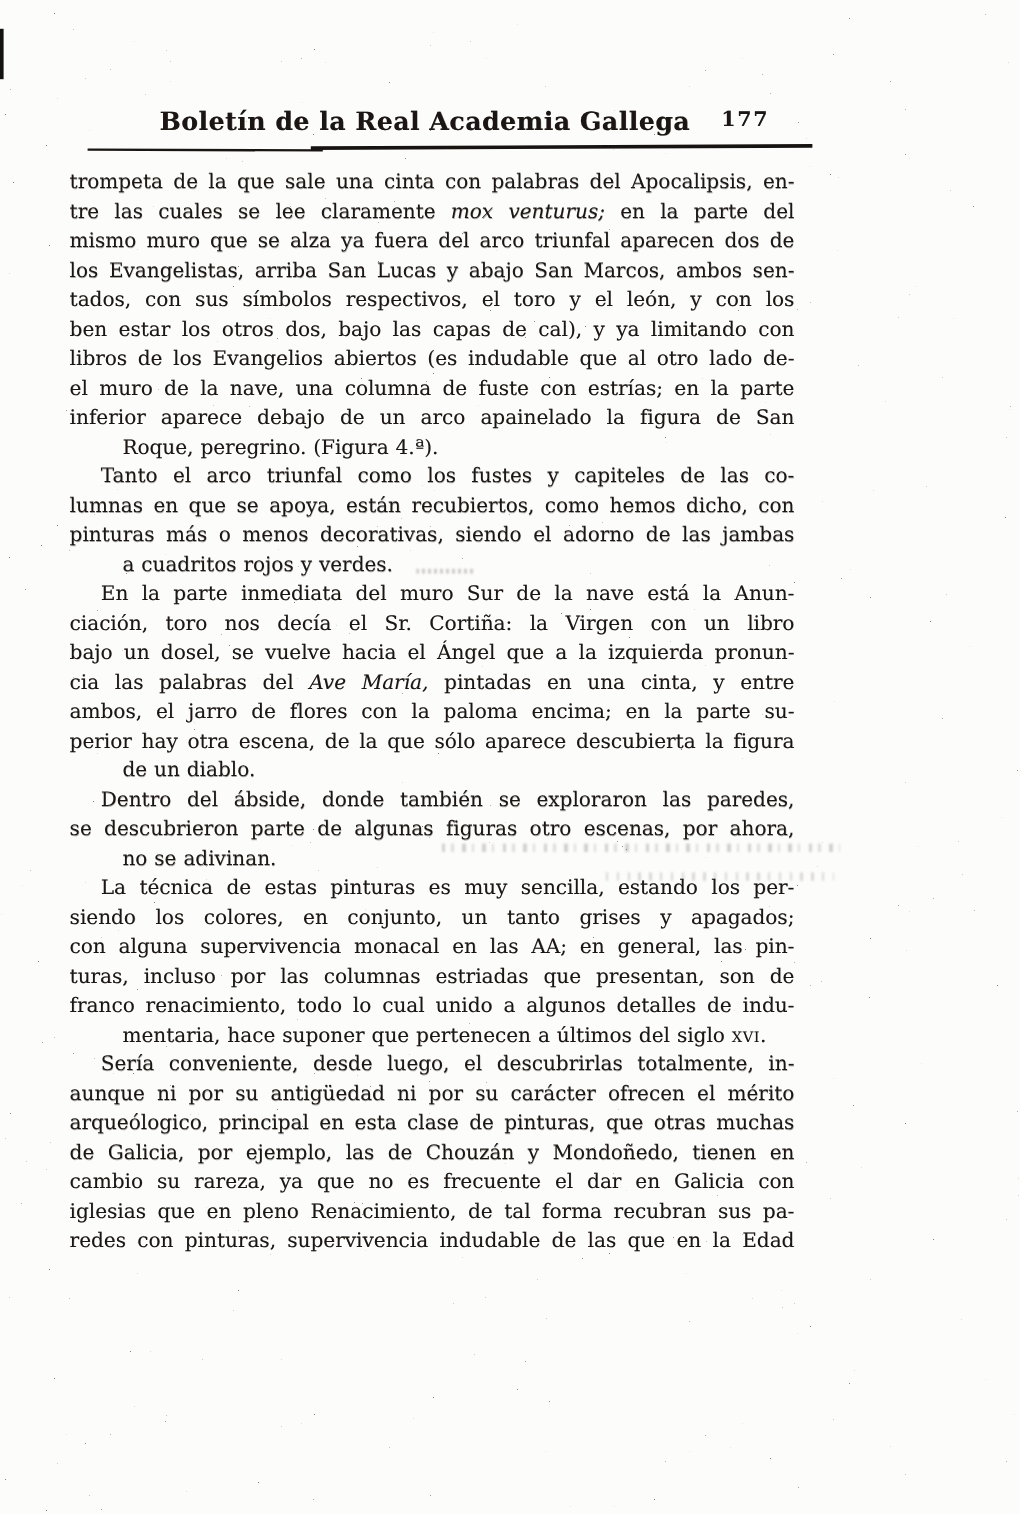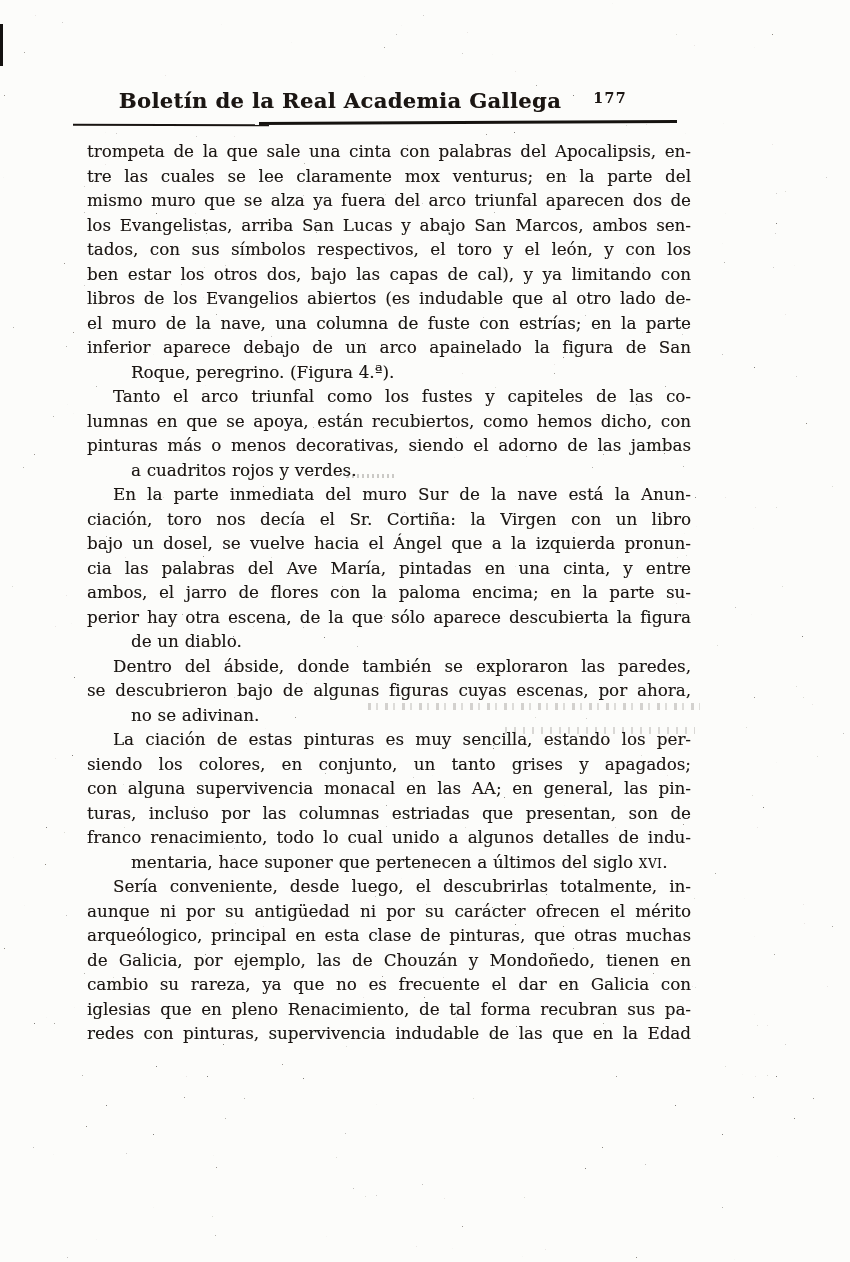--- a/index.html
+++ b/index.html
@@ -6,51 +6,51 @@
   html,body{margin:0;padding:0;background:#e8e8e6;}
   .page{
     position:relative;
     width:850px;height:1262px;
     background:#fcfcfa;
     overflow:hidden;
     font-family:"DejaVu Serif","Liberation Serif",serif;
     color:#1b1613;
   }
   
-  .header{position:absolute;left:73px;top:88px;width:604px;height:28px;}
+  .header{position:absolute;left:87px;top:88px;width:604px;height:28px;}
   .journal-title{
     position:absolute;left:0;right:70px;top:0;
     text-align:center;
     font-weight:bold;font-size:21px;letter-spacing:.4px;
     text-shadow:.3px .3px 0 rgba(25,20,15,.55);
     white-space:nowrap;
   }
   .page-number{
     position:absolute;right:50px;top:2px;
-    font-weight:bold;font-size:14px;letter-spacing:1.5px;
+    font-weight:bold;font-size:17px;letter-spacing:1.5px;
     text-shadow:.3px .3px 0 rgba(25,20,15,.5);
     text-align:center;
   }
   .rule{position:absolute;left:73px;top:119px;width:604px;height:9px;}
   .rule-left{position:absolute;left:0;top:5px;width:196px;height:2px;background:#191512;transform:rotate(.2deg);}
   .rule-right{position:absolute;left:186px;top:2px;width:418px;height:3px;background:#161310;transform:rotate(-.25deg);}
   
   .body-text{
-    position:absolute;left:87px;top:139px;width:604px;
+    position:absolute;left:58px;top:139px;width:604px;
     font-size:16.7px;line-height:24.5px;
     text-shadow:.25px .25px 0 rgba(30,24,18,.38);
   }
   .line{
     height:24.5px;overflow:visible;
     text-align:justify;text-align-last:justify;
     word-spacing:.5px;
   }
   .line.last{text-align-last:left;margin-left:44px;}
   .line.indent{text-indent:26px;}
-  .italic{margin-top:16px;}
+  .italic{font-style:italic;margin-top:16px;}
   .smallcaps{font-variant:small-caps;letter-spacing:.5px;}
   
   .noise{position:absolute;left:0;top:0;z-index:5;pointer-events:none;}
   .edge-artifact{position:absolute;left:0;top:24px;width:3px;height:42px;background:#141210;z-index:4;}
   .showthrough{position:absolute;filter:blur(.7px);opacity:.55;z-index:1;}
   .showthrough.a{left:368px;top:703px;width:332px;height:7px;
     background:repeating-linear-gradient(90deg,rgba(55,48,40,.38) 0 3px,transparent 3px 8px,rgba(55,48,40,.28) 8px 10px,transparent 10px 17px);}
   .showthrough.b{left:505px;top:727px;width:190px;height:7px;
     background:repeating-linear-gradient(90deg,rgba(55,48,40,.32) 0 2px,transparent 2px 9px);}
   .showthrough.c{left:347px;top:474px;width:48px;height:4px;
@@ -89,23 +89,23 @@
       <div class="line"><span>pinturas más o menos decorativas, siendo el adorno de las jambas</span></div>
       <div class="line last"><span>a cuadritos rojos y verdes.</span></div>
       <div class="line indent"><span>En la parte inmediata del muro Sur de la nave está la Anun-</span></div>
       <div class="line"><span>ciación, toro nos decía el Sr. Cortiña: la Virgen con un libro</span></div>
       <div class="line"><span>bajo un dosel, se vuelve hacia el Ángel que a la izquierda pronun-</span></div>
       <div class="line"><span>cia las palabras del </span><span class="italic">Ave María,</span><span> pintadas en una cinta, y entre</span></div>
       <div class="line"><span>ambos, el jarro de flores con la paloma encima; en la parte su-</span></div>
       <div class="line"><span>perior hay otra escena, de la que sólo aparece descubierta la figura</span></div>
       <div class="line last"><span>de un diablo.</span></div>
       <div class="line indent"><span>Dentro del ábside, donde también se exploraron las paredes,</span></div>
-      <div class="line"><span>se descubrieron bajo de algunas figuras cuyas escenas, por ahora,</span></div>
+      <div class="line"><span>se descubrieron parte de algunas figuras otro escenas, por ahora,</span></div>
       <div class="line last"><span>no se adivinan.</span></div>
-      <div class="line indent"><span>La ciación de estas pinturas es muy sencilla, estando los per-</span></div>
+      <div class="line indent"><span>La técnica de estas pinturas es muy sencilla, estando los per-</span></div>
       <div class="line"><span>siendo los colores, en conjunto, un tanto grises y apagados;</span></div>
       <div class="line"><span>con alguna supervivencia monacal en las AA; en general, las pin-</span></div>
       <div class="line"><span>turas, incluso por las columnas estriadas que presentan, son de</span></div>
       <div class="line"><span>franco renacimiento, todo lo cual unido a algunos detalles de indu-</span></div>
       <div class="line last"><span>mentaria, hace suponer que pertenecen a últimos del siglo </span><span class="smallcaps">xvi</span><span>.</span></div>
       <div class="line indent"><span>Sería conveniente, desde luego, el descubrirlas totalmente, in-</span></div>
       <div class="line"><span>aunque ni por su antigüedad ni por su carácter ofrecen el mérito</span></div>
       <div class="line"><span>arqueólogico, principal en esta clase de pinturas, que otras muchas</span></div>
       <div class="line"><span>de Galicia, por ejemplo, las de Chouzán y Mondoñedo, tienen en</span></div>
       <div class="line"><span>cambio su rareza, ya que no es frecuente el dar en Galicia con</span></div>

